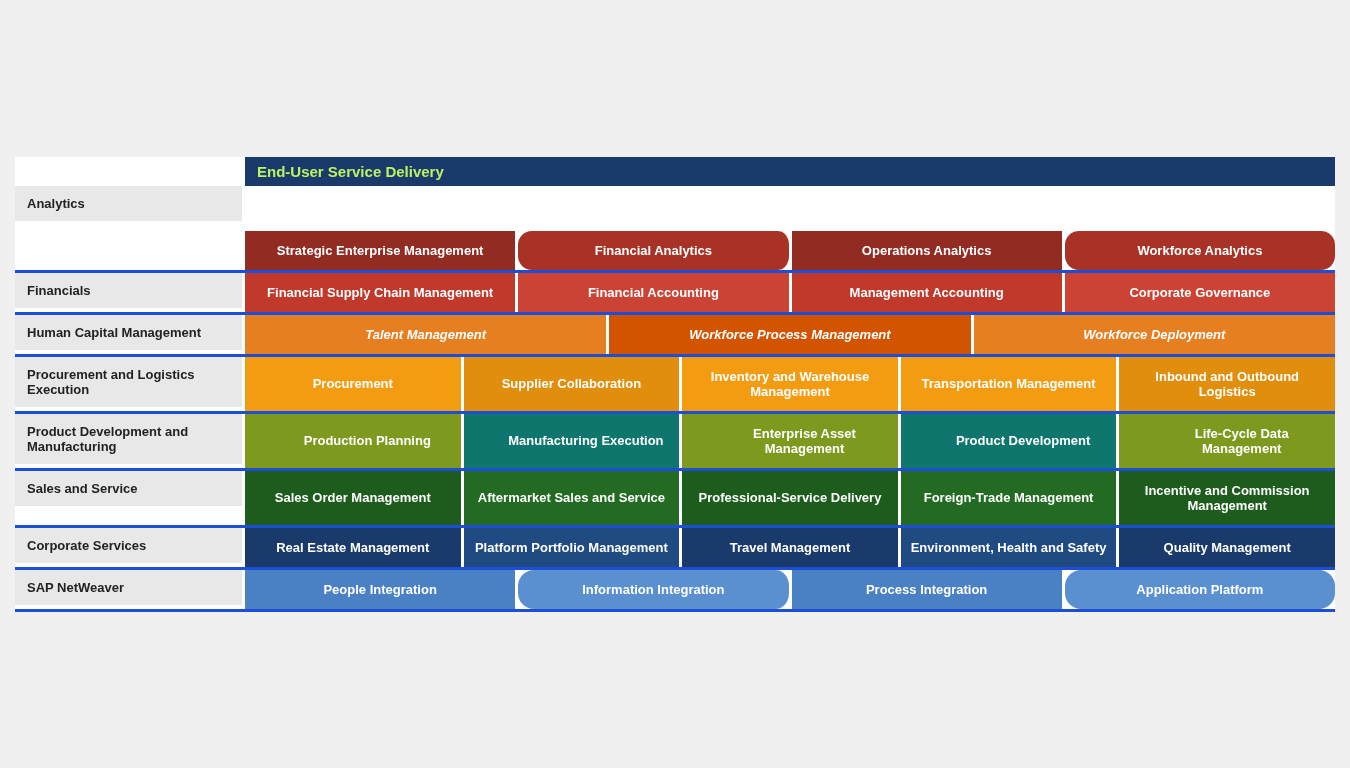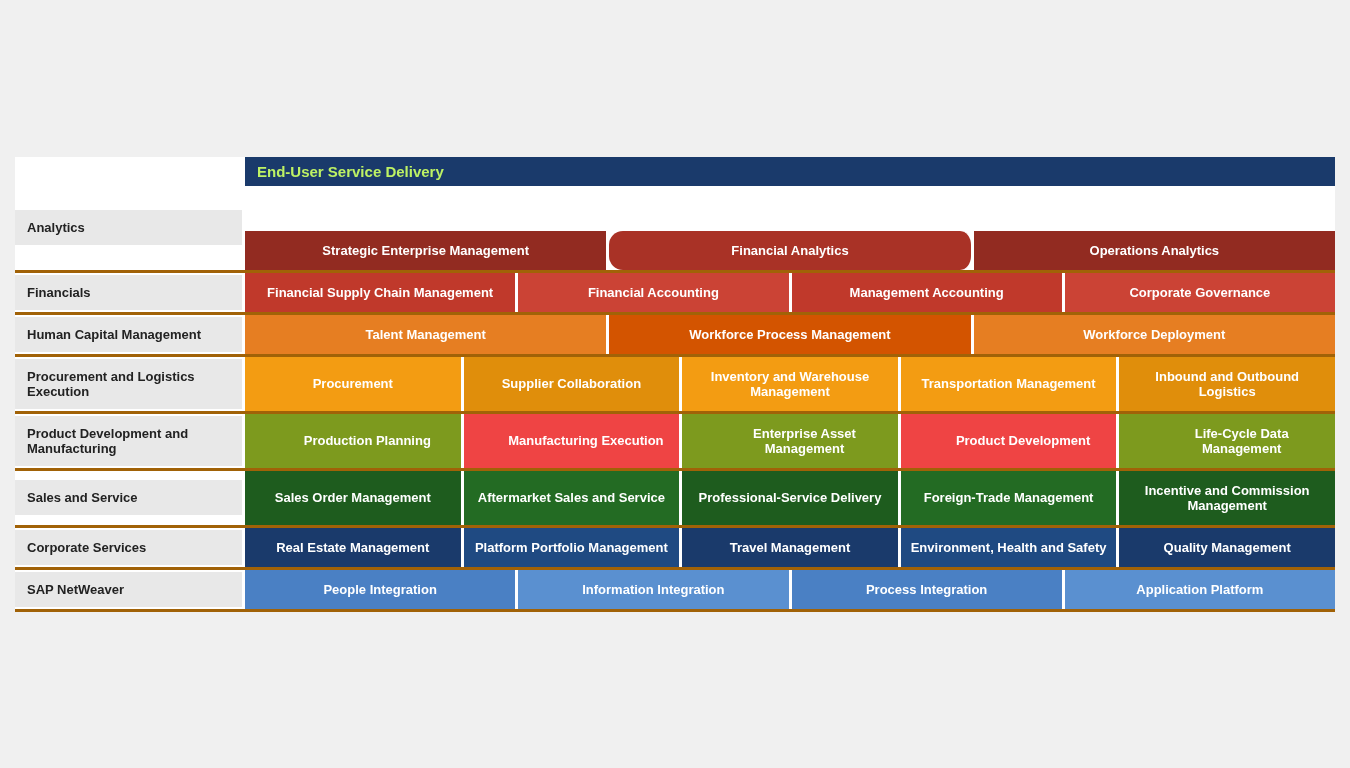--- a/index.html
+++ b/index.html
@@ -19,22 +19,22 @@
     .top-banner {
       background: #1a3a6b;
       color: #bef264;
       font-weight: bold;
       font-size: 15px;
       padding: 6px 12px;
       margin-left: 230px;
     }
     .grid-row {
       display: flex;
-      align-items: center;
-      border-bottom: 3px solid #a16207;
+      align-items: flex-start;
+      border-bottom: 3px solid #1d4ed8;
     }
     .row-label {
       width: 230px;
       min-width: 230px;
       background: #e8e8e8;
       font-size: 13px;
       font-weight: bold;
       color: #222;
       display: flex;
       align-items: center;
@@ -57,50 +57,51 @@
       padding: 12px 8px;
       border-right: 3px solid white;
     }
     .cell:last-child {
       border-right: none;
     }
 
     
     .analytics .cell { background: #922b21; margin-top: 45px; }
     .financials .cell { background: #c0392b; }
-    .hcm .cell { background: #e67e22; }
+    .hcm .cell { background: #e67e22; font-style: italic; }
     .procurement .cell { background: #f39c12; }
     .product .cell { background: #7d9a1e; padding-left: 37px; }
     .sales .cell { background: #1e5c1e; }
     .corporate .cell { background: #1a3a6b; }
     .netweaver .cell { background: #4a80c4; }
 
     
     .analytics .cell.alt { background: #a93226; border-radius: 14px; }
     .financials .cell.alt { background: #cb4335; }
     .hcm .cell.alt { background: #d35400; }
     .procurement .cell.alt { background: #e08e0b; }
-    .product .cell.alt { background: #ef4444; }
+    .product .cell.alt { background: #0f766e; }
     .sales .cell.alt { background: #236b23; }
     .corporate .cell.alt { background: #1f4a82; }
-    .netweaver .cell.alt { background: #5a90d0; }
+    .netweaver .cell.alt { background: #5a90d0; border-radius: 16px; }
   </style>
 </head>
 <body>
 
 <div class="container">
   <div class="top-banner">End-User Service Delivery</div>
 
   <div id="rows-container">
       <div class="grid-row analytics">
         <div class="row-label">Analytics</div>
         <div class="row-cells">
           <div class="cell">Strategic Enterprise Management</div>
           <div class="cell alt">Financial Analytics</div>
           <div class="cell">Operations Analytics</div>
+          <div class="cell alt">Workforce Analytics</div>
         </div>
       </div>
       <div class="grid-row financials">
         <div class="row-label">Financials</div>
         <div class="row-cells">
           <div class="cell">Financial Supply Chain Management</div>
           <div class="cell alt">Financial Accounting</div>
           <div class="cell">Management Accounting</div>
           <div class="cell alt">Corporate Governance</div>
         </div>

